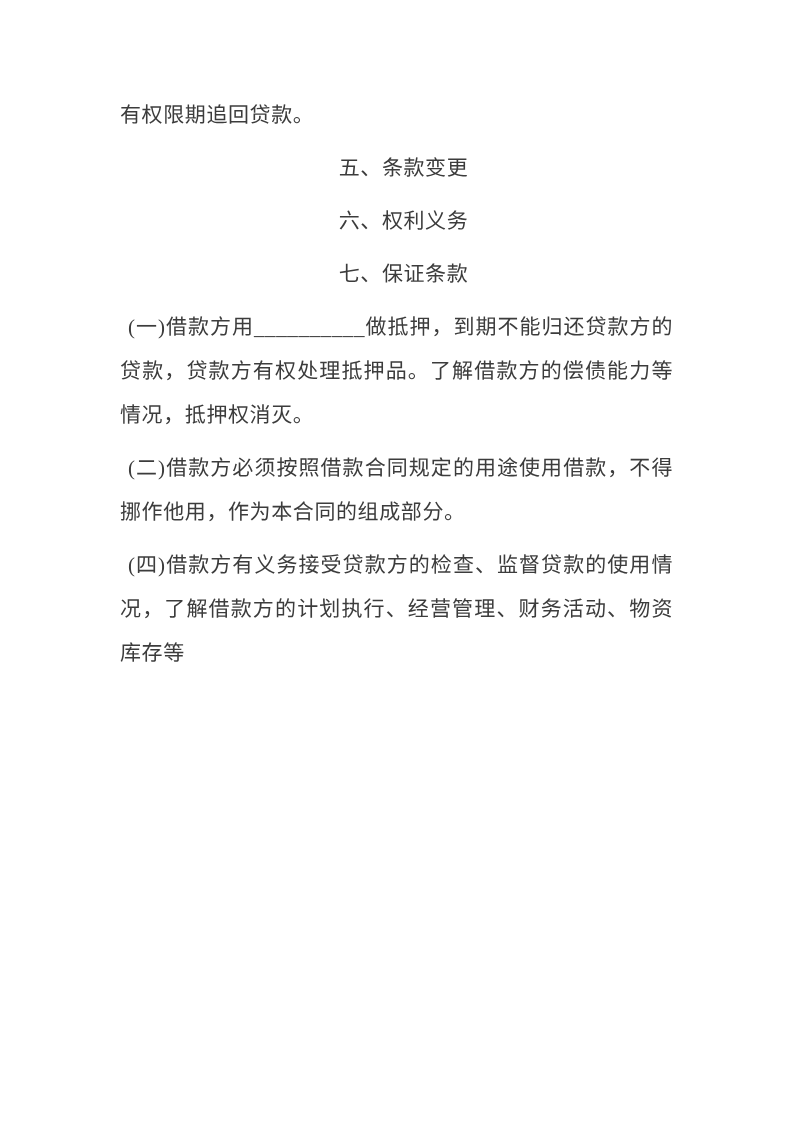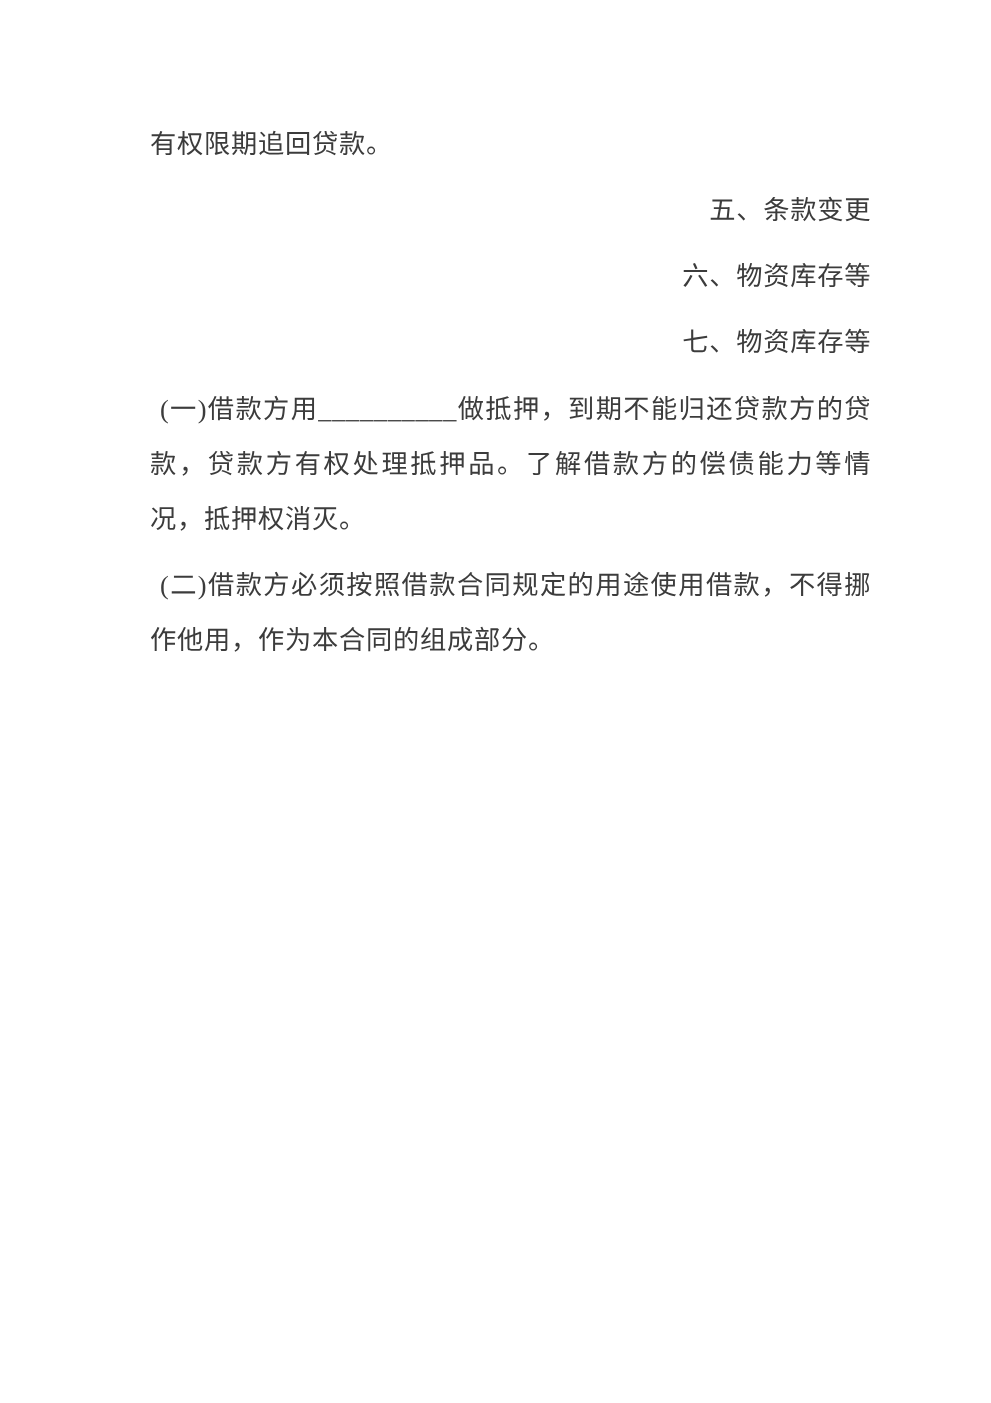--- a/index.html
+++ b/index.html
@@ -11,42 +11,43 @@
     width: 793px;
     height: 1122px;
     overflow: hidden;
     font-family: "Liberation Serif", "DejaVu Serif", serif;
   }
   .page {
     box-sizing: border-box;
     width: 793px;
     height: 1122px;
     background: #ffffff;
-    padding: 93px 96px 0 120px;
+    padding: 93px 120px 0 120px;
   }
   .doc-content p {
     margin: 0 0 9px 0;
     font-size: 21px;
     line-height: 44px;
     letter-spacing: 0.6px;
     color: #3c3c3c;
     text-align: justify;
     word-break: break-all;
     overflow-wrap: anywhere;
   }
   p.body-continued { text-indent: 0; }
   p.body           { text-indent: 13px; }
-  p.heading        { text-indent: 14px; text-align: right; }
+  p.heading        { text-indent: 14px; text-align: center; }
   p.clause-item    { text-indent: 8px; }
 </style>
 </head>
 <body style="background: rgb(255, 255, 255);">
 
 <div class="page">
   <div class="doc-content" id="doc-content" style="color: rgb(60, 60, 60);">
       <p class="body-continued">有权限期追回贷款。</p>
       <p class="heading">五、条款变更</p>
-      <p class="heading">六、物资库存等</p>
-      <p class="heading">七、物资库存等</p>
+      <p class="heading">六、权利义务</p>
+      <p class="heading">七、保证条款</p>
       <p class="clause-item">(一)借款方用__________做抵押，到期不能归还贷款方的贷款，贷款方有权处理抵押品。了解借款方的偿债能力等情况，抵押权消灭。</p>
       <p class="clause-item">(二)借款方必须按照借款合同规定的用途使用借款，不得挪作他用，作为本合同的组成部分。</p>
+      <p class="clause-item">(四)借款方有义务接受贷款方的检查、监督贷款的使用情况，了解借款方的计划执行、经营管理、财务活动、物资库存等</p>
     </div>
 </div>
 
 </body></html>

